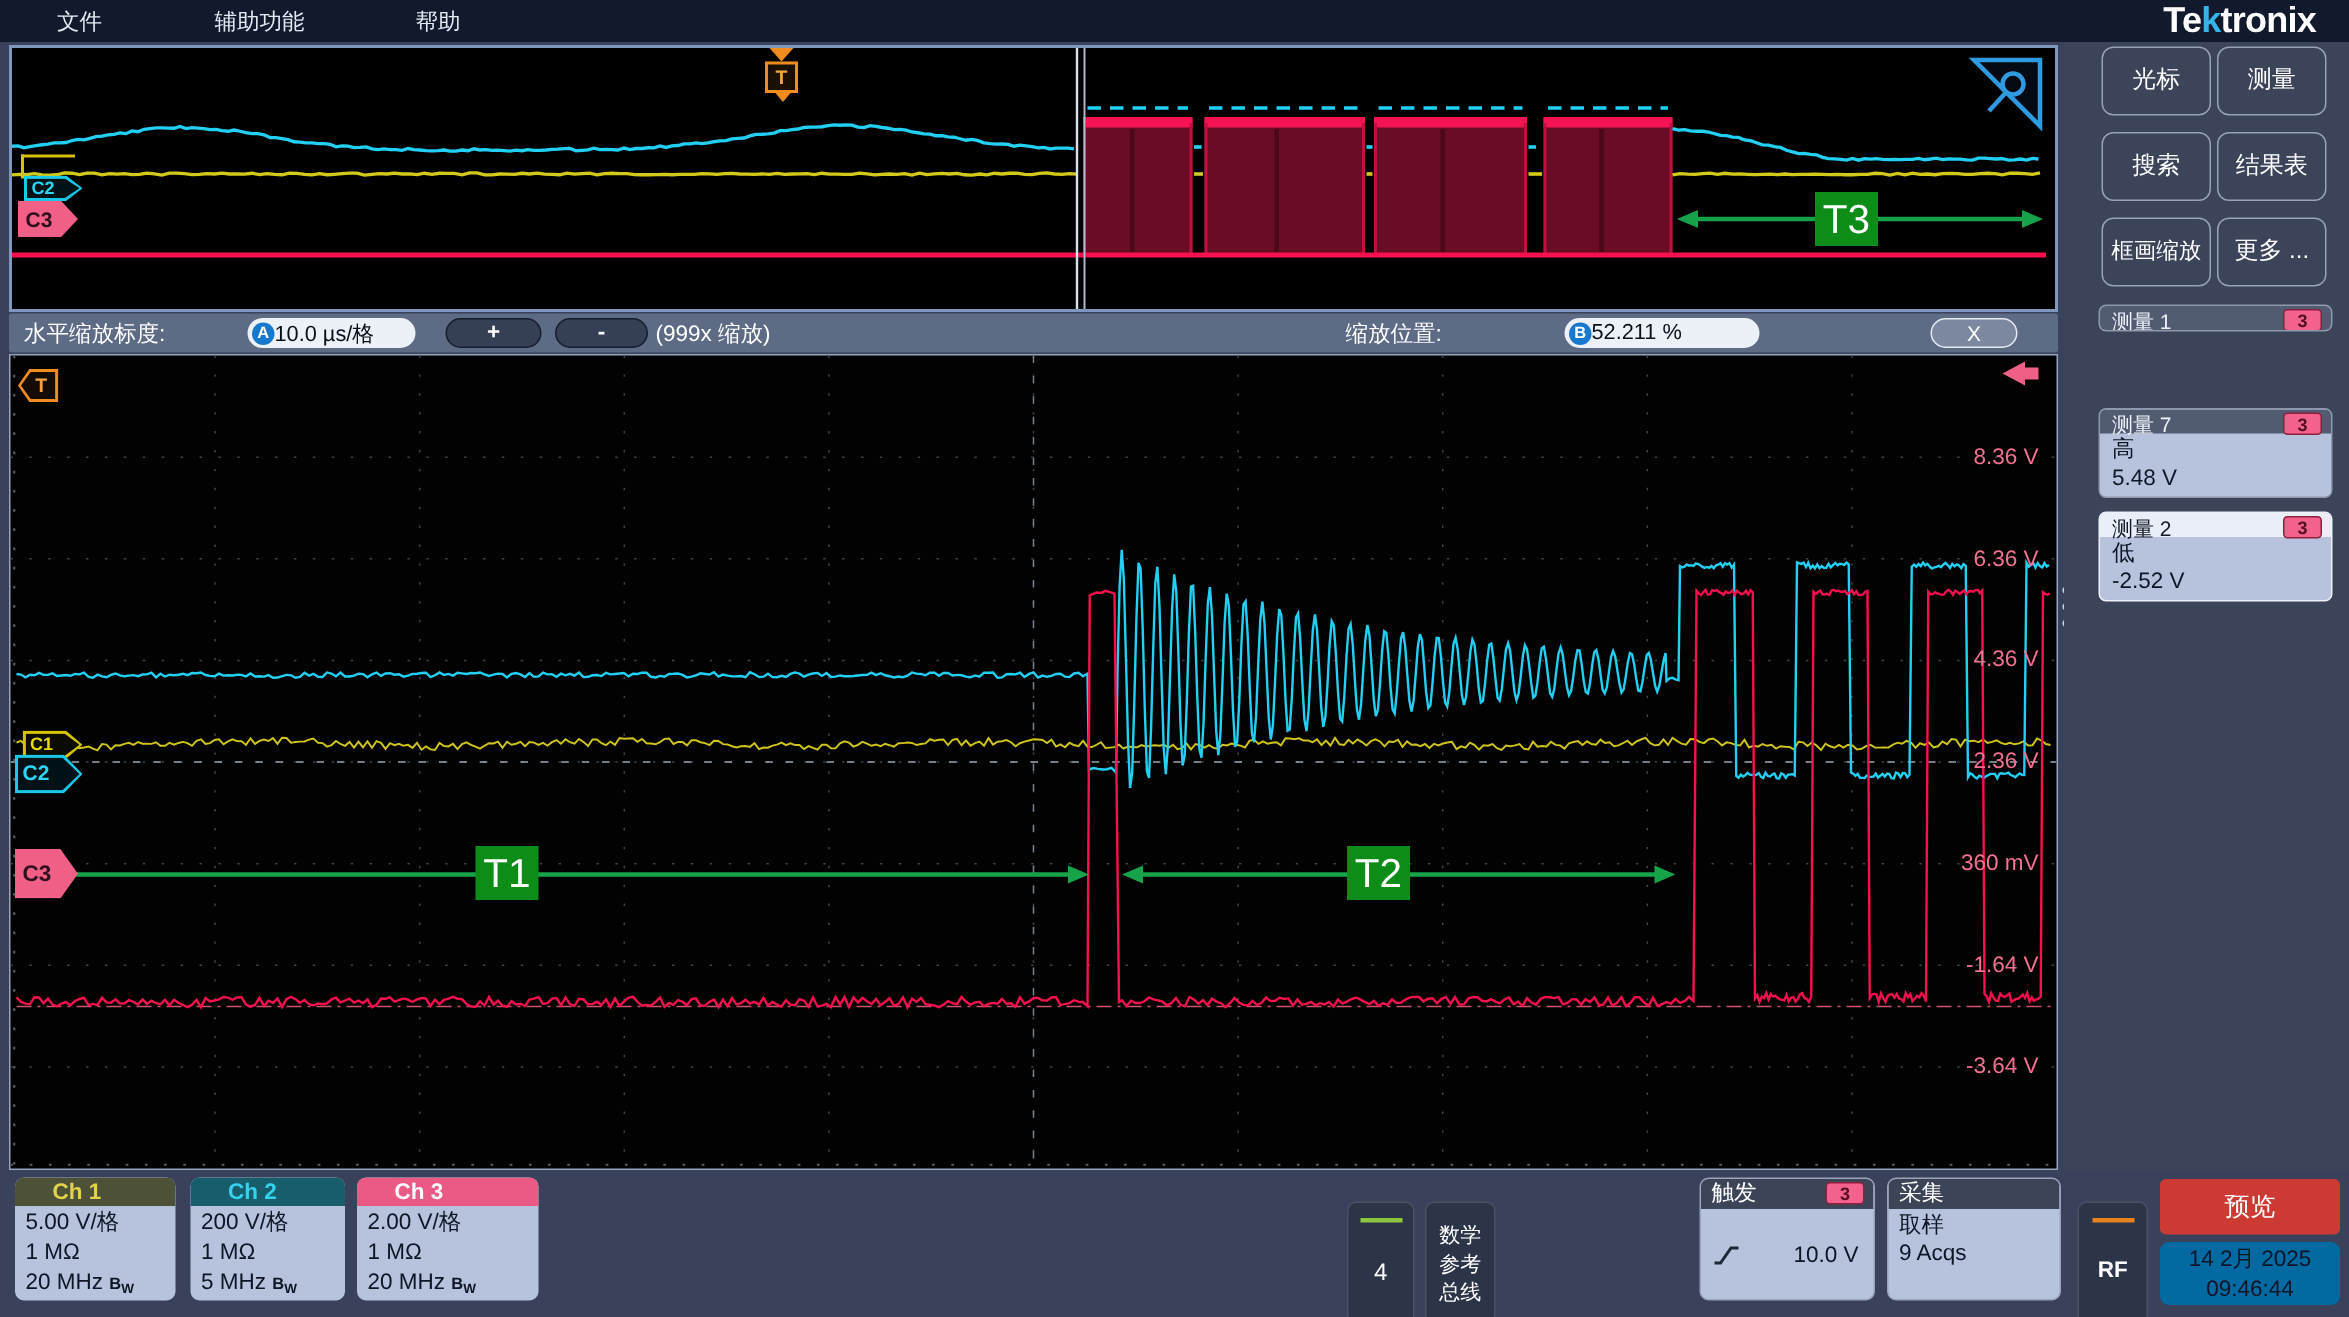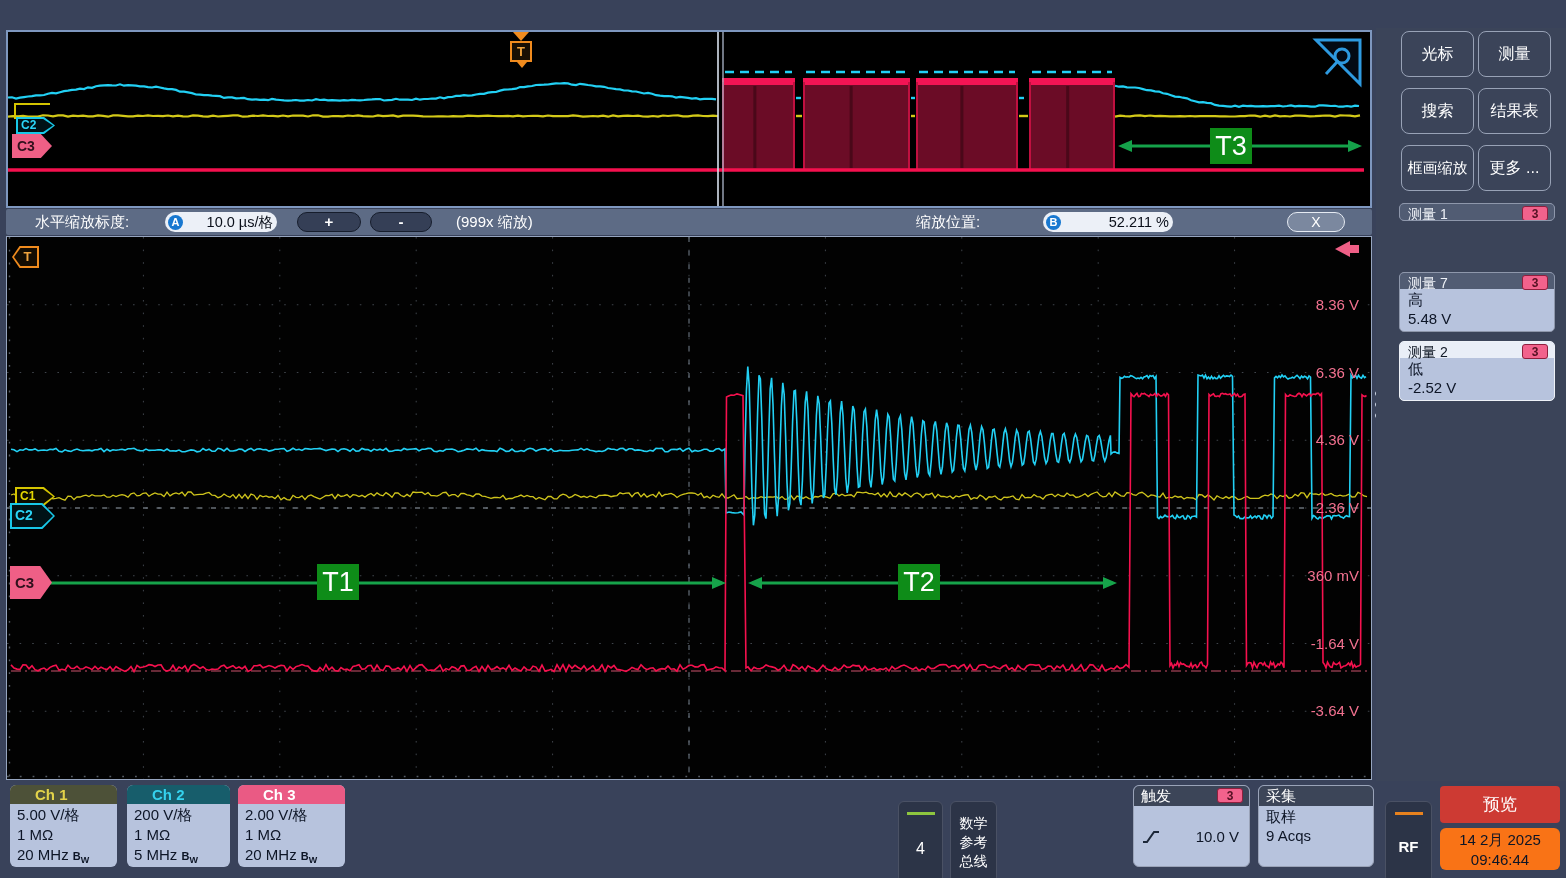--- a/index.html
+++ b/index.html
@@ -34,24 +34,24 @@
 
   
   .tmark{position:absolute;clip-path:polygon(0 50%,28% 0,100% 0,100% 100%,28% 100%);background:#f08b1e;}
   .tmark .in{position:absolute;inset:2px;clip-path:polygon(0 50%,28% 0,100% 0,100% 100%,28% 100%);background:#140c02;}
   .tmark .tx{position:absolute;inset:0;color:#f0a33e;font-size:13px;font-weight:bold;text-align:center;line-height:22px;padding-left:4px;}
 
   .ybracket{position:absolute;left:6px;top:71px;width:34px;height:14px;border-left:2px solid #d4c400;border-top:2px solid #d4c400;}
 
   
   .zoombar{position:absolute;left:6px;top:209px;width:1366px;height:26px;background:#5d6b85;border-radius:2px;}
-  .zlabel{position:absolute;top:4px;font-size:15px;color:#fff;margin-left:19px;}
+  .zlabel{position:absolute;top:4px;font-size:15px;color:#fff;}
   .pill{position:absolute;top:3px;height:20px;background:#ecf0f7;border-radius:10px;display:flex;align-items:center;}
   .pill .knob{width:15px;height:15px;border-radius:50%;background:#1878d0;color:#fff;font-size:11px;font-weight:bold;text-align:center;line-height:15px;margin-left:3px;}
-  .pill .val{flex:1;text-align:right;font-size:14.5px;color:#0a0f1a;padding-right:4px;}
+  .pill .val{flex:1;text-align:left;font-size:14.5px;color:#0a0f1a;padding-right:4px;}
   .zbtn{position:absolute;top:3px;height:20px;background:#353f56;border:1px solid #161d2c;border-radius:10px;color:#fff;font-size:15px;font-weight:bold;text-align:center;line-height:18px;box-sizing:border-box;}
   .xbtn{position:absolute;top:3px;width:58px;height:20px;background:#7b889f;border:1px solid #e6ebf3;border-radius:10px;color:#fff;font-size:14px;text-align:center;line-height:18px;box-sizing:border-box;}
 
   
   .main{position:absolute;left:6px;top:236px;width:1364px;height:542px;background:#020202;border:1px solid #96a5bf;}
   .main svg{position:absolute;left:0;top:0;}
   .vlab{position:absolute;right:12px;width:90px;text-align:right;font-size:15px;color:#f2718f;}
   .trigarrow{position:absolute;left:1328px;top:4px;width:26px;height:16px;}
   .trigarrow .t{position:absolute;left:0;top:0;width:0;height:0;border-top:8px solid transparent;border-bottom:8px solid transparent;border-right:15px solid #ef5f86;}
   .trigarrow .r{position:absolute;left:14px;top:4px;width:10px;height:8px;background:#ef5f86;}
@@ -76,27 +76,33 @@
   .chbadge{position:absolute;top:4px;height:82px;border-radius:6px;overflow:hidden;background:#b7c3dd;}
   .chbadge .hd{height:19px;font-size:15px;font-weight:bold;line-height:19px;padding-left:25px;}
   .chbadge .bd{padding:1px 0 0 7px;color:#0d1526;font-size:15px;line-height:20px;}
   .bw{font-size:11px;font-weight:bold;}
   .bw sub{font-size:9px;}
   .darkbox{position:absolute;top:20px;height:82px;background:#2c3447;border:1px solid #4a5164;border-radius:6px;box-sizing:border-box;color:#fff;}
   .infobox{position:absolute;top:4px;height:82px;border:1px solid #9aa3b8;border-radius:6px;overflow:hidden;background:#b7c3dd;box-sizing:border-box;}
   .infobox .hd{height:20px;background:#3c4558;color:#fff;font-size:15px;line-height:20px;padding-left:7px;position:relative;}
   .infobox .bd{padding:1px 0 0 7px;color:#0d1526;font-size:15px;line-height:19px;}
   .preview{position:absolute;left:1440px;top:5px;width:120px;height:37px;background:#cd3a33;border-radius:4px;color:#fff;font-size:17px;text-align:center;line-height:37px;}
-  .datetime{position:absolute;left:1440px;top:47px;width:120px;height:42px;background:#f97316;border-radius:6px;color:#0d1526;font-size:15px;text-align:center;line-height:20px;padding-top:2px;box-sizing:border-box;}
+  .datetime{position:absolute;left:1440px;top:47px;width:120px;height:42px;background:#0369a1;border-radius:6px;color:#0d1526;font-size:15px;text-align:center;line-height:20px;padding-top:2px;box-sizing:border-box;}
 </style>
 </head>
 <body>
 
 <div class="screen">
 
+  <div class="menubar">
+    <span class="mi" style="left:38px">文件</span>
+    <span class="mi" style="left:143px">辅助功能</span>
+    <span class="mi" style="left:277px">帮助</span>
+    <div class="brand"><span>Te</span><span class="k">k</span><span>tronix</span></div>
+  </div>
 
   <div class="overview">
     <svg id="ov" width="1362" height="174">
         <rect x="714" y="46" width="73" height="92" fill="#6b0c26"></rect>
         <line x1="746.85" y1="54" x2="746.85" y2="136" stroke="#4a0819" stroke-width="3"></line>
         <rect x="714" y="46" width="73" height="7" fill="#f41454"></rect>
         <line x1="715" y1="50" x2="715" y2="138" stroke="#c01040" stroke-width="2"></line>
         <line x1="786" y1="50" x2="786" y2="138" stroke="#c01040" stroke-width="2"></line>
         <path d="M717.0,40.0L784.0,40.0" fill="none" stroke="#22d0f4" stroke-width="2.4" stroke-dasharray="9 6"></path>
         <rect x="795" y="46" width="107" height="92" fill="#6b0c26"></rect>
@@ -295,21 +301,21 @@
       </div>
     </div>
     <div class="chbadge" style="left:127px;width:103px">
       <div class="hd" style="background:#175d6b;color:#35d2ee">Ch 2</div>
       <div class="bd">
         <div>200 V/格</div>
         <div>1 MΩ</div>
         <div><span>5 MHz</span> <span class="bw"><span>B</span><sub>W</sub></span></div>
       </div>
     </div>
-    <div class="chbadge" style="left:238px;width:107px">
+    <div class="chbadge" style="left:238px;width:121px">
       <div class="hd" style="background:#ea5a84;color:#fff">Ch 3</div>
       <div class="bd">
         <div>2.00 V/格</div>
         <div>1 MΩ</div>
         <div><span>20 MHz</span> <span class="bw"><span>B</span><sub>W</sub></span></div>
       </div>
     </div>
 
     <div class="darkbox" style="left:898px;width:45px">
       <div style="position:absolute;left:8px;top:10px;width:28px;height:3px;background:#8ec63f"></div>

